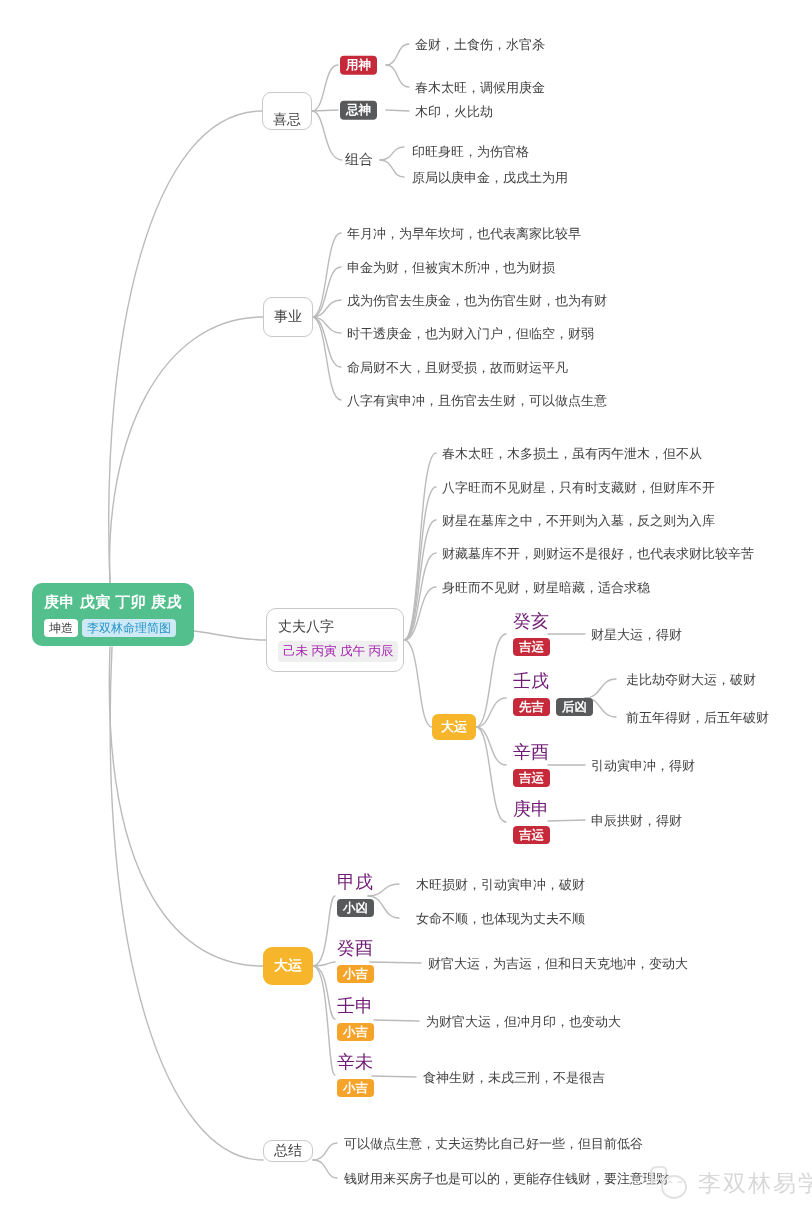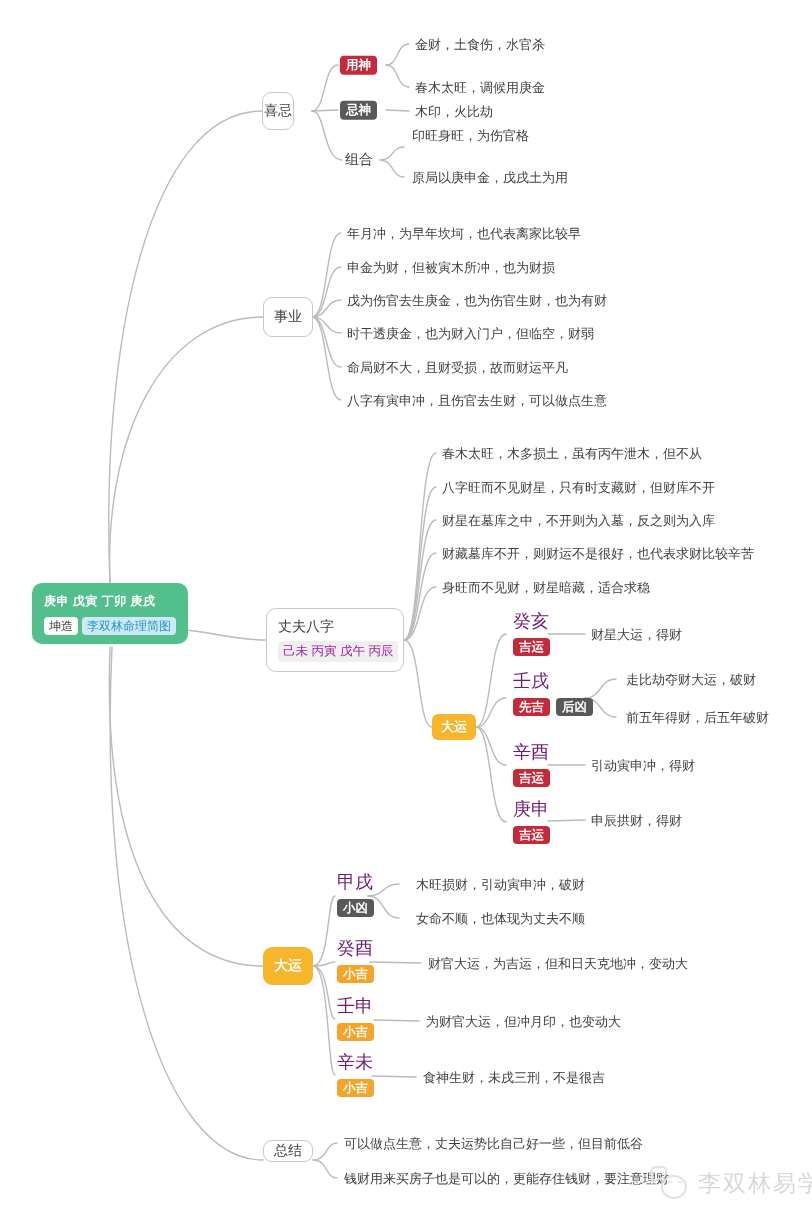--- a/index.html
+++ b/index.html
@@ -11,21 +11,21 @@
   .abs{position:absolute;}
   .vcenter{transform:translateY(-50%);}
   .leaf{position:absolute;transform:translateY(-50%);font-size:13px;color:#3f3f3f;white-space:nowrap;line-height:1;}
 
   .topic{position:absolute;background:#fff;border:1.4px solid #c8c8c8;border-radius:9px;
          display:flex;align-items:center;justify-content:center;font-size:14px;color:#3f3f3f;box-sizing:border-box;}
   .topic-yellow{position:absolute;background:#f7b52c;border-radius:8px;display:flex;align-items:center;justify-content:center;
          color:#fff;font-weight:bold;box-sizing:border-box;}
 
   .root{position:absolute;left:32px;top:583px;background:#53bf8c;border-radius:10px;padding:10px 12px 9px 12px;}
-  .root-title{color:#fff;font-weight:bold;font-size:12px;white-space:nowrap;letter-spacing:.5px;}
+  .root-title{color:#fff;font-weight:bold;font-size:15px;white-space:nowrap;letter-spacing:.5px;}
   .root-badges{display:flex;gap:4px;margin-top:7px;}
   .mini-badge{font-size:12px;border-radius:4px;padding:2px 5px;line-height:1.2;white-space:nowrap;}
   .mini-kun{background:#ffffff;color:#3c3c3c;}
   .mini-brand{background:#cde9f6;color:#2694c9;}
 
   .chip{display:inline-block;border-radius:4px;color:#fff;font-weight:bold;font-size:12.5px;
         padding:3px 6px;line-height:1;white-space:nowrap;}
   .chip.red{background:#c5293a;}
   .chip.dark{background:#58595b;}
   .chip.orange{background:#f6a32a;}
@@ -108,31 +108,31 @@
   </svg>
 
   <div class="root">
     <div class="root-title">庚申 戊寅 丁卯 庚戌</div>
     <div class="root-badges">
       <span class="mini-badge mini-kun">坤造</span>
       <span class="mini-badge mini-brand">李双林命理简图</span>
     </div>
   </div>
 
-  <div class="topic" style="left:262px;top:92px;width:32px;height:38px;">
+  <div class="topic" style="left:262px;top:92px;width:50px;height:38px;align-items:flex-end;">
     <span>喜忌</span>
   </div>
   <span class="chip red abs vcenter" style="left:340px;top:65px;">用神</span>
   <span class="chip dark abs vcenter" style="left:340px;top:110px;">忌神</span>
   <span class="plainlabel" style="left:345px;top:160px;">组合</span>
 
   <div class="leaf" style="left:415px;top:44px;">金财，土食伤，水官杀</div>
   <div class="leaf" style="left:415px;top:87px;">春木太旺，调候用庚金</div>
   <div class="leaf" style="left:415px;top:111px;">木印，火比劫</div>
-  <div class="leaf" style="left:412px;top:135px;">印旺身旺，为伤官格</div>
+  <div class="leaf" style="left:412px;top:151px;">印旺身旺，为伤官格</div>
   <div class="leaf" style="left:412px;top:177px;">原局以庚申金，戊戌土为用</div>
 
   <div class="topic" style="left:263px;top:297px;width:50px;height:40px;">
     <span>事业</span>
   </div>
   <div class="leaf" style="left:347px;top:233px;">年月冲，为早年坎坷，也代表离家比较早</div>
   <div class="leaf" style="left:347px;top:267px;">申金为财，但被寅木所冲，也为财损</div>
   <div class="leaf" style="left:347px;top:300px;">戊为伤官去生庚金，也为伤官生财，也为有财</div>
   <div class="leaf" style="left:347px;top:333px;">时干透庚金，也为财入门户，但临空，财弱</div>
   <div class="leaf" style="left:347px;top:367px;">命局财不大，且财受损，故而财运平凡</div>

